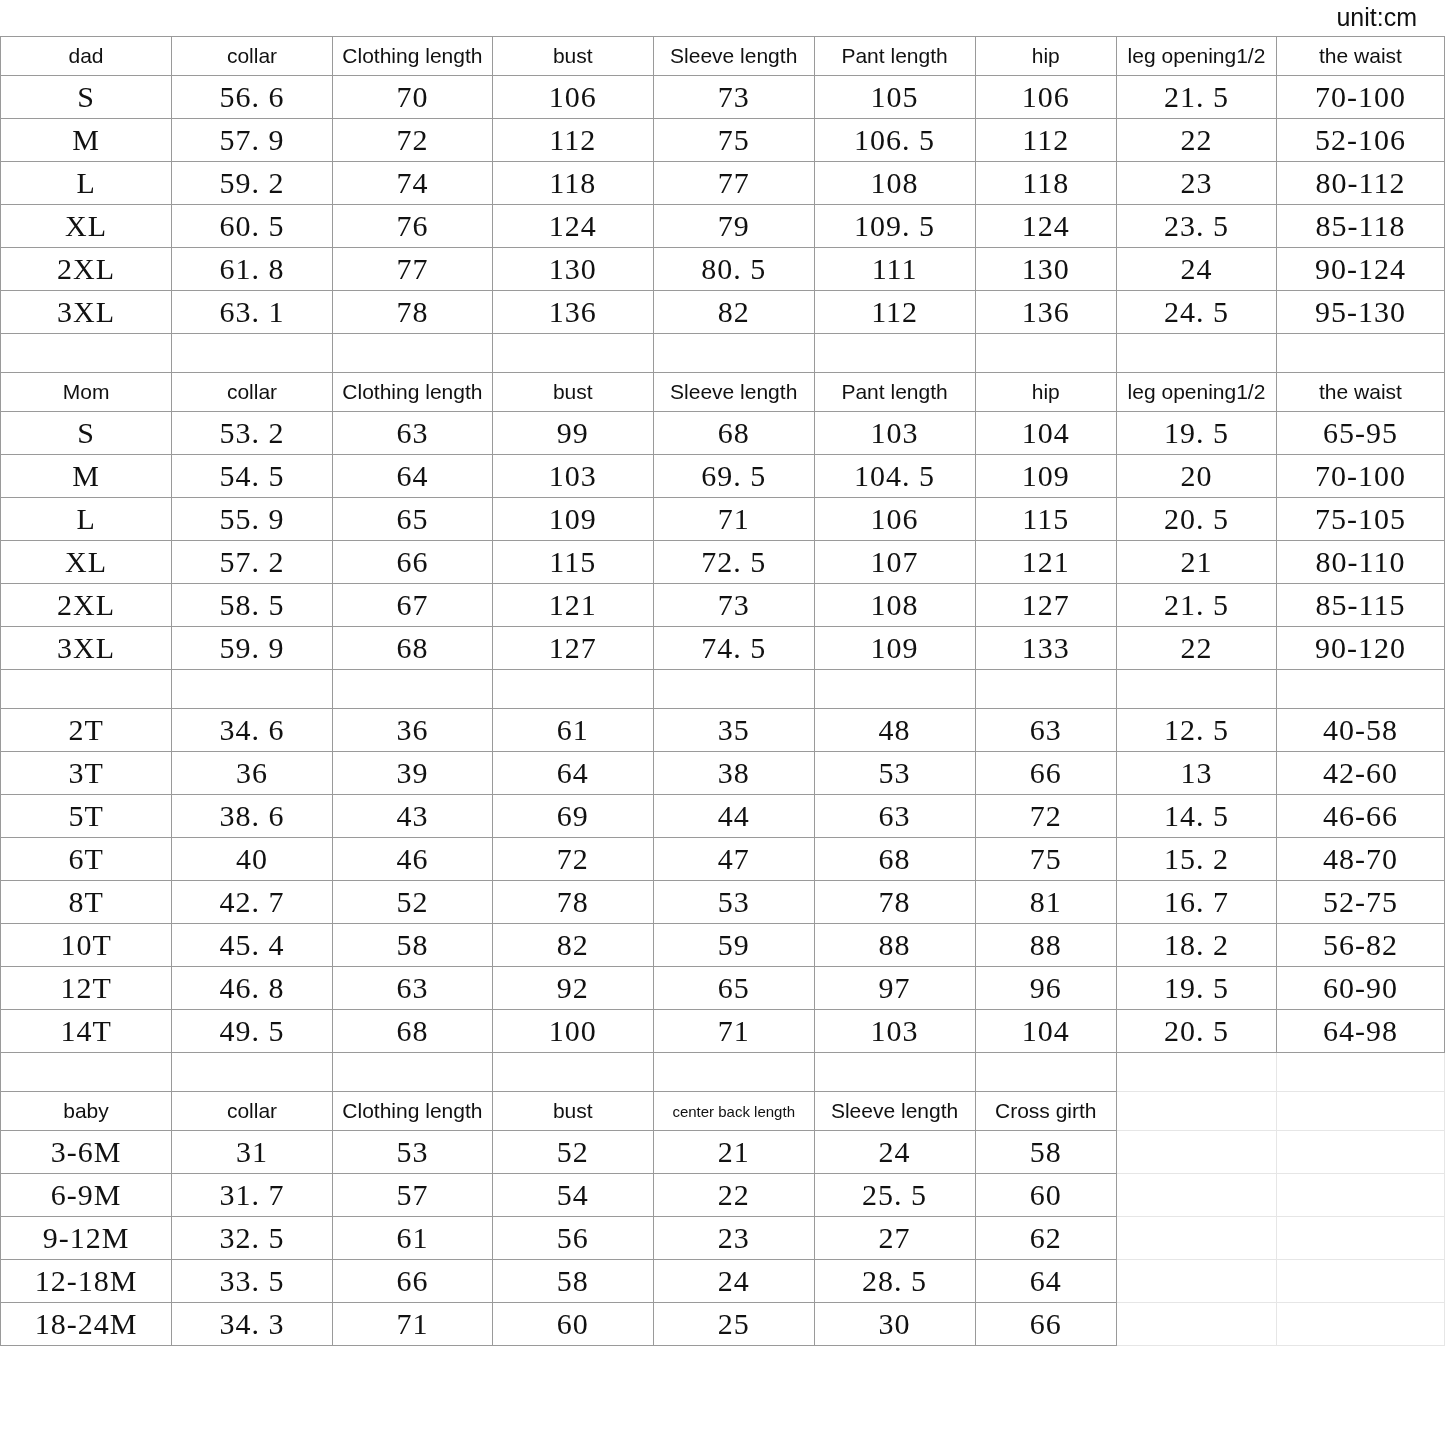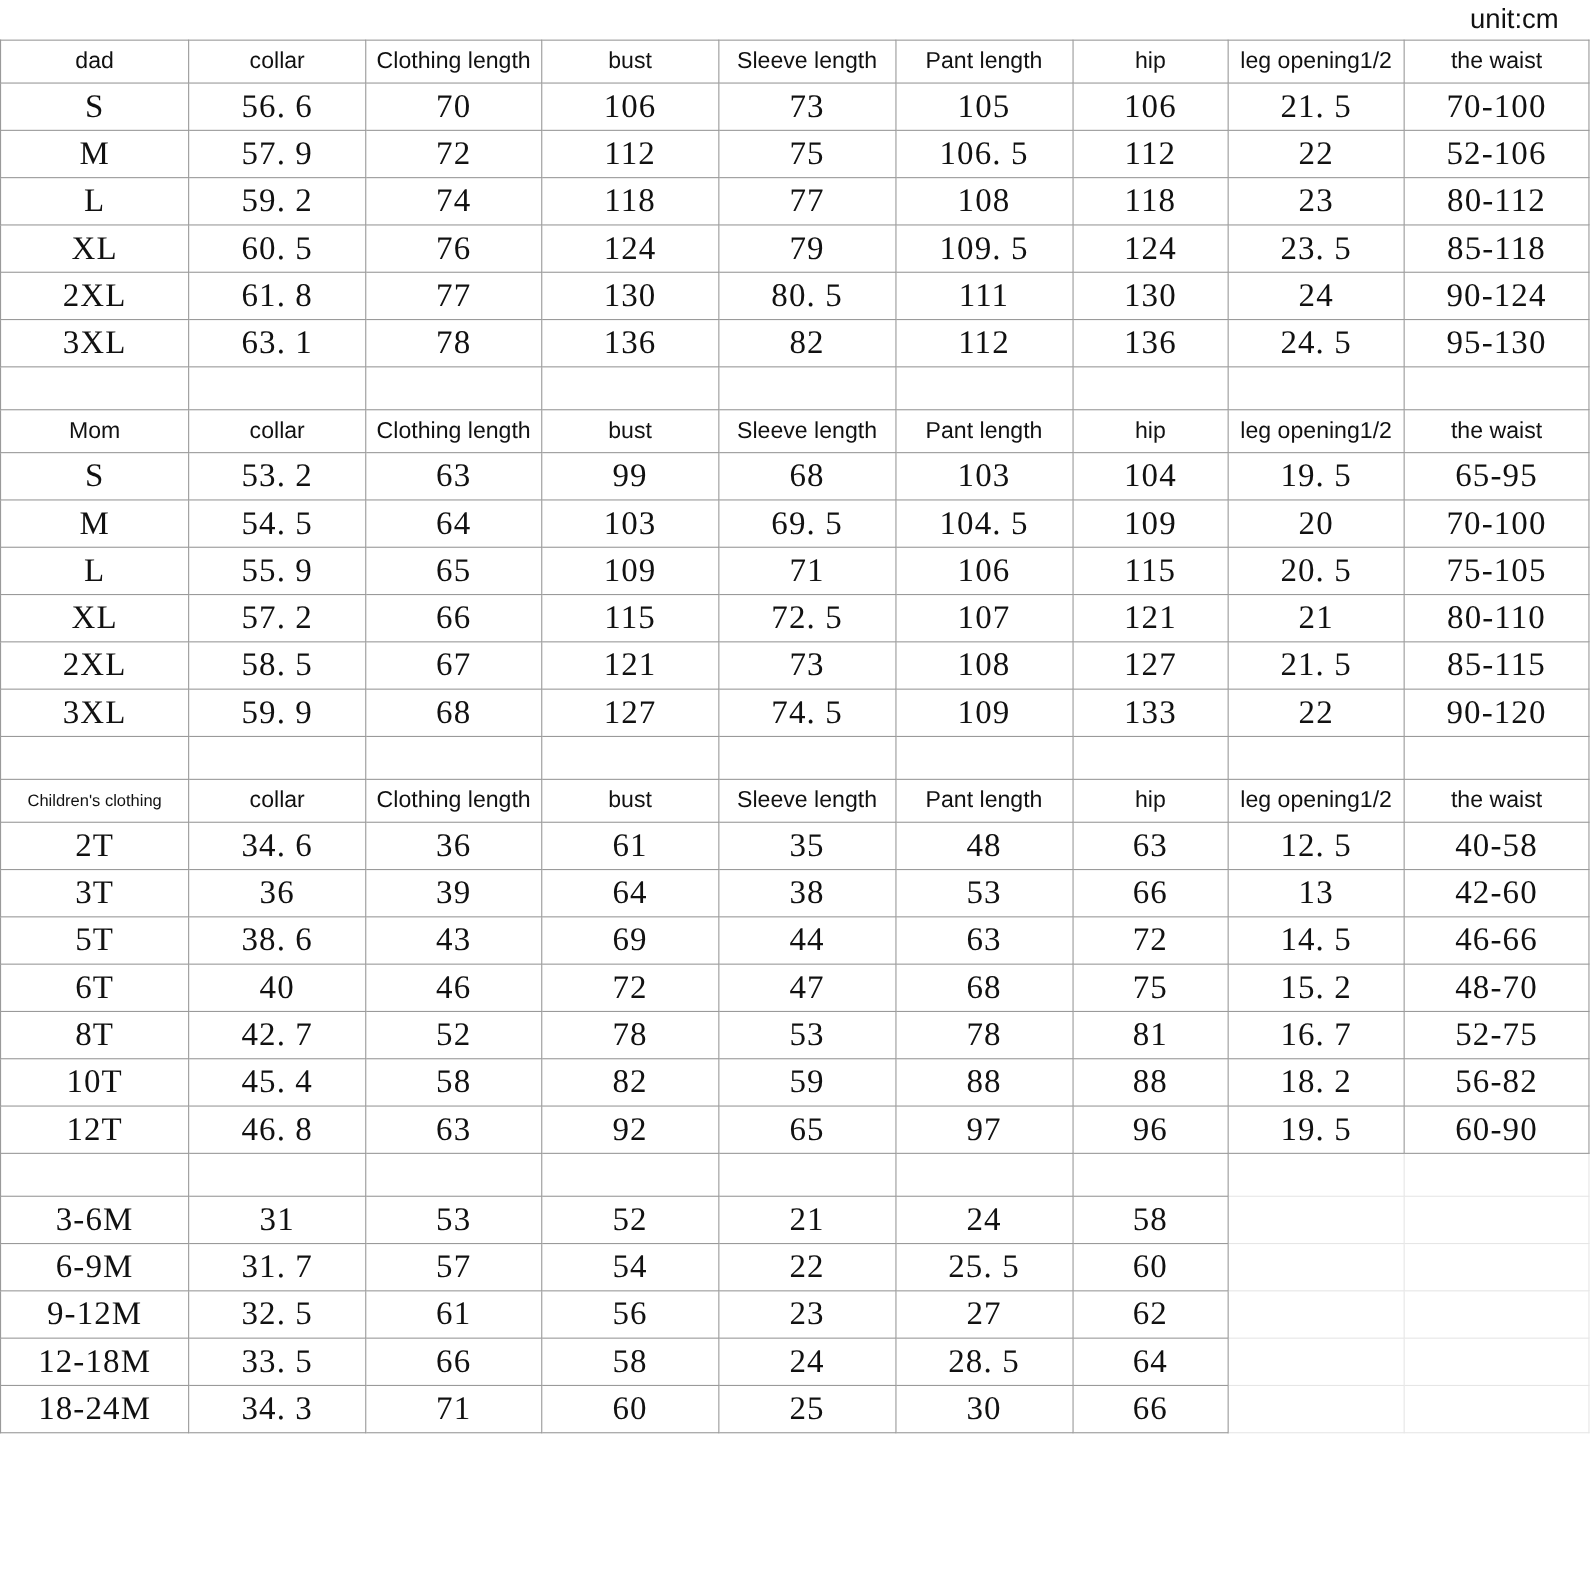--- a/index.html
+++ b/index.html
@@ -264,31 +264,20 @@
       <td></td>
       <td></td>
       <td></td>
       <td></td>
       <td></td>
       <td></td>
       <td></td>
       <td></td>
     </tr>
 
-    <tr class="hdr">
-      <td class="tiny">Children's clothing</td>
-      <td>collar</td>
-      <td>Clothing length</td>
-      <td>bust</td>
-      <td>Sleeve length</td>
-      <td>Pant length</td>
-      <td>hip</td>
-      <td>leg opening1/2</td>
-      <td>the waist</td>
-    </tr>
     <tr>
       <td>2T</td>
       <td>34. 6</td>
       <td>36</td>
       <td>61</td>
       <td>35</td>
       <td>48</td>
       <td>63</td>
       <td>12. 5</td>
       <td>40-58</td>
@@ -352,33 +341,55 @@
       <td>12T</td>
       <td>46. 8</td>
       <td>63</td>
       <td>92</td>
       <td>65</td>
       <td>97</td>
       <td>96</td>
       <td>19. 5</td>
       <td>60-90</td>
     </tr>
+    <tr>
+      <td>14T</td>
+      <td>49. 5</td>
+      <td>68</td>
+      <td>100</td>
+      <td>71</td>
+      <td>103</td>
+      <td>104</td>
+      <td>20. 5</td>
+      <td>64-98</td>
+    </tr>
 
     <tr class="spacer">
       <td></td>
       <td></td>
       <td></td>
       <td></td>
       <td></td>
       <td></td>
       <td></td>
       <td class="blank"></td>
       <td class="blank"></td>
     </tr>
 
+    <tr class="hdr">
+      <td>baby</td>
+      <td>collar</td>
+      <td>Clothing length</td>
+      <td>bust</td>
+      <td class="tiny">center back length</td>
+      <td>Sleeve length</td>
+      <td>Cross girth</td>
+      <td class="blank"></td>
+      <td class="blank"></td>
+    </tr>
     <tr>
       <td>3-6M</td>
       <td>31</td>
       <td>53</td>
       <td>52</td>
       <td>21</td>
       <td>24</td>
       <td>58</td>
       <td class="blank"></td>
       <td class="blank"></td>

